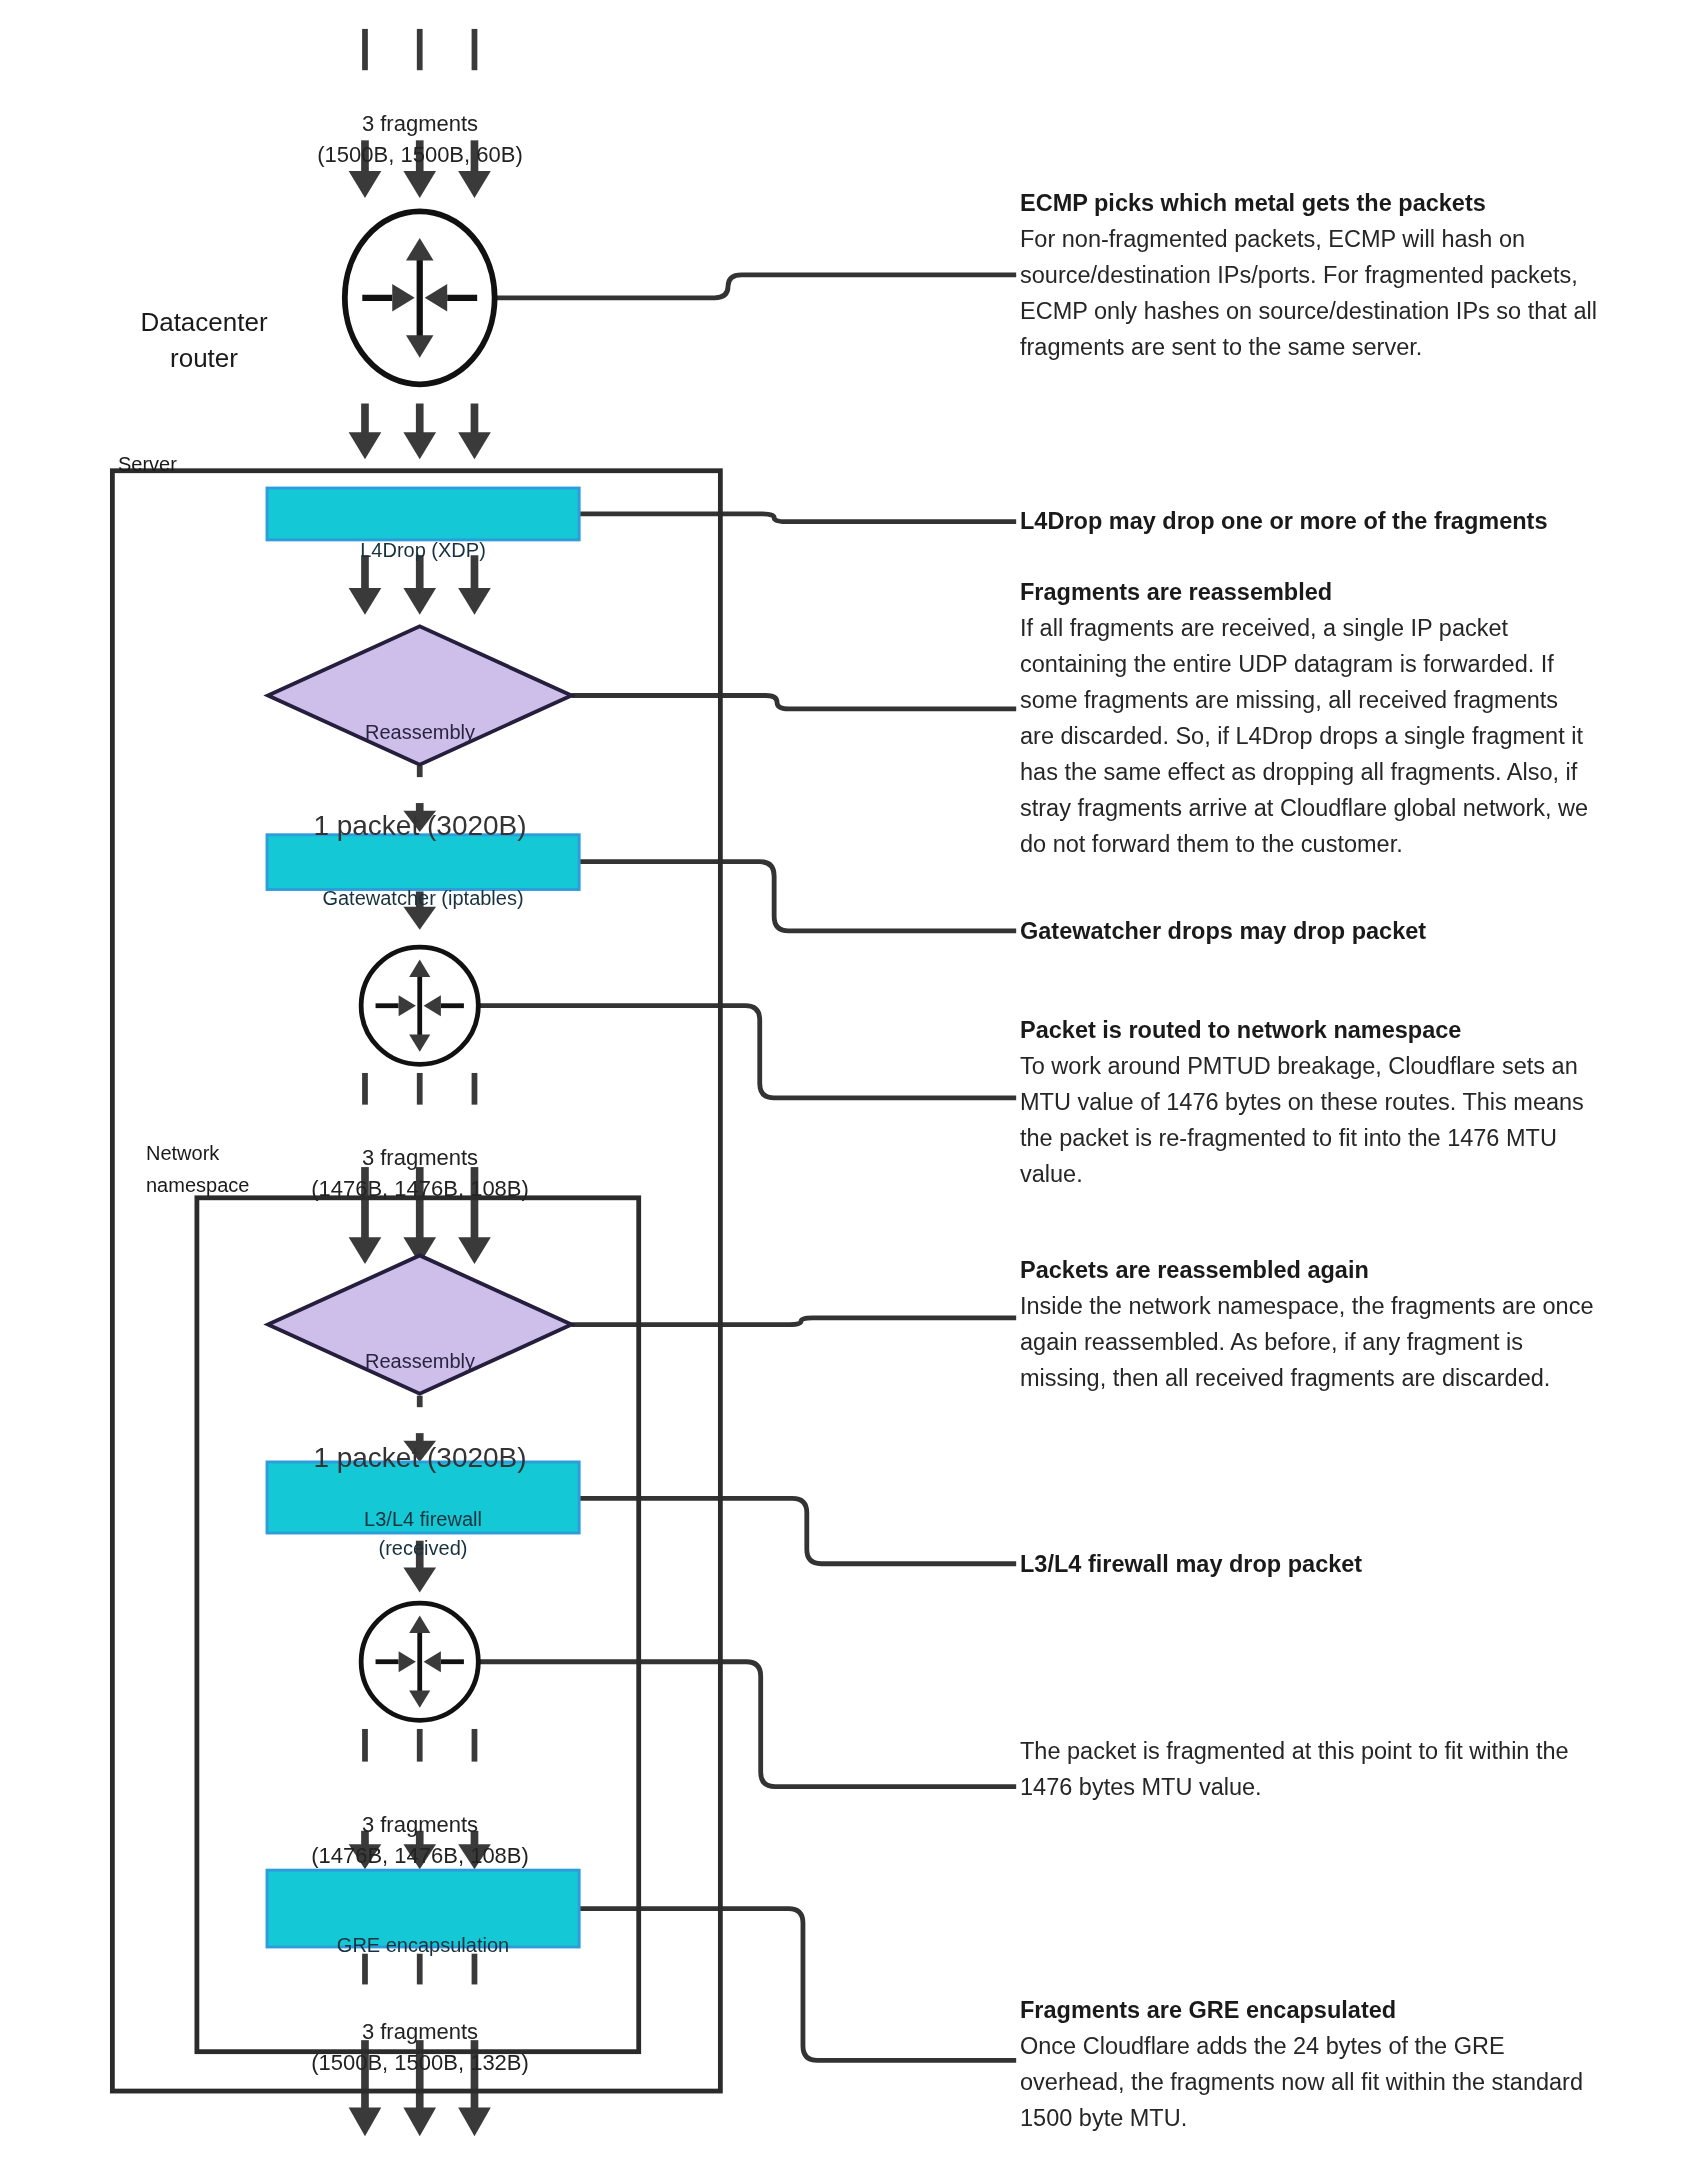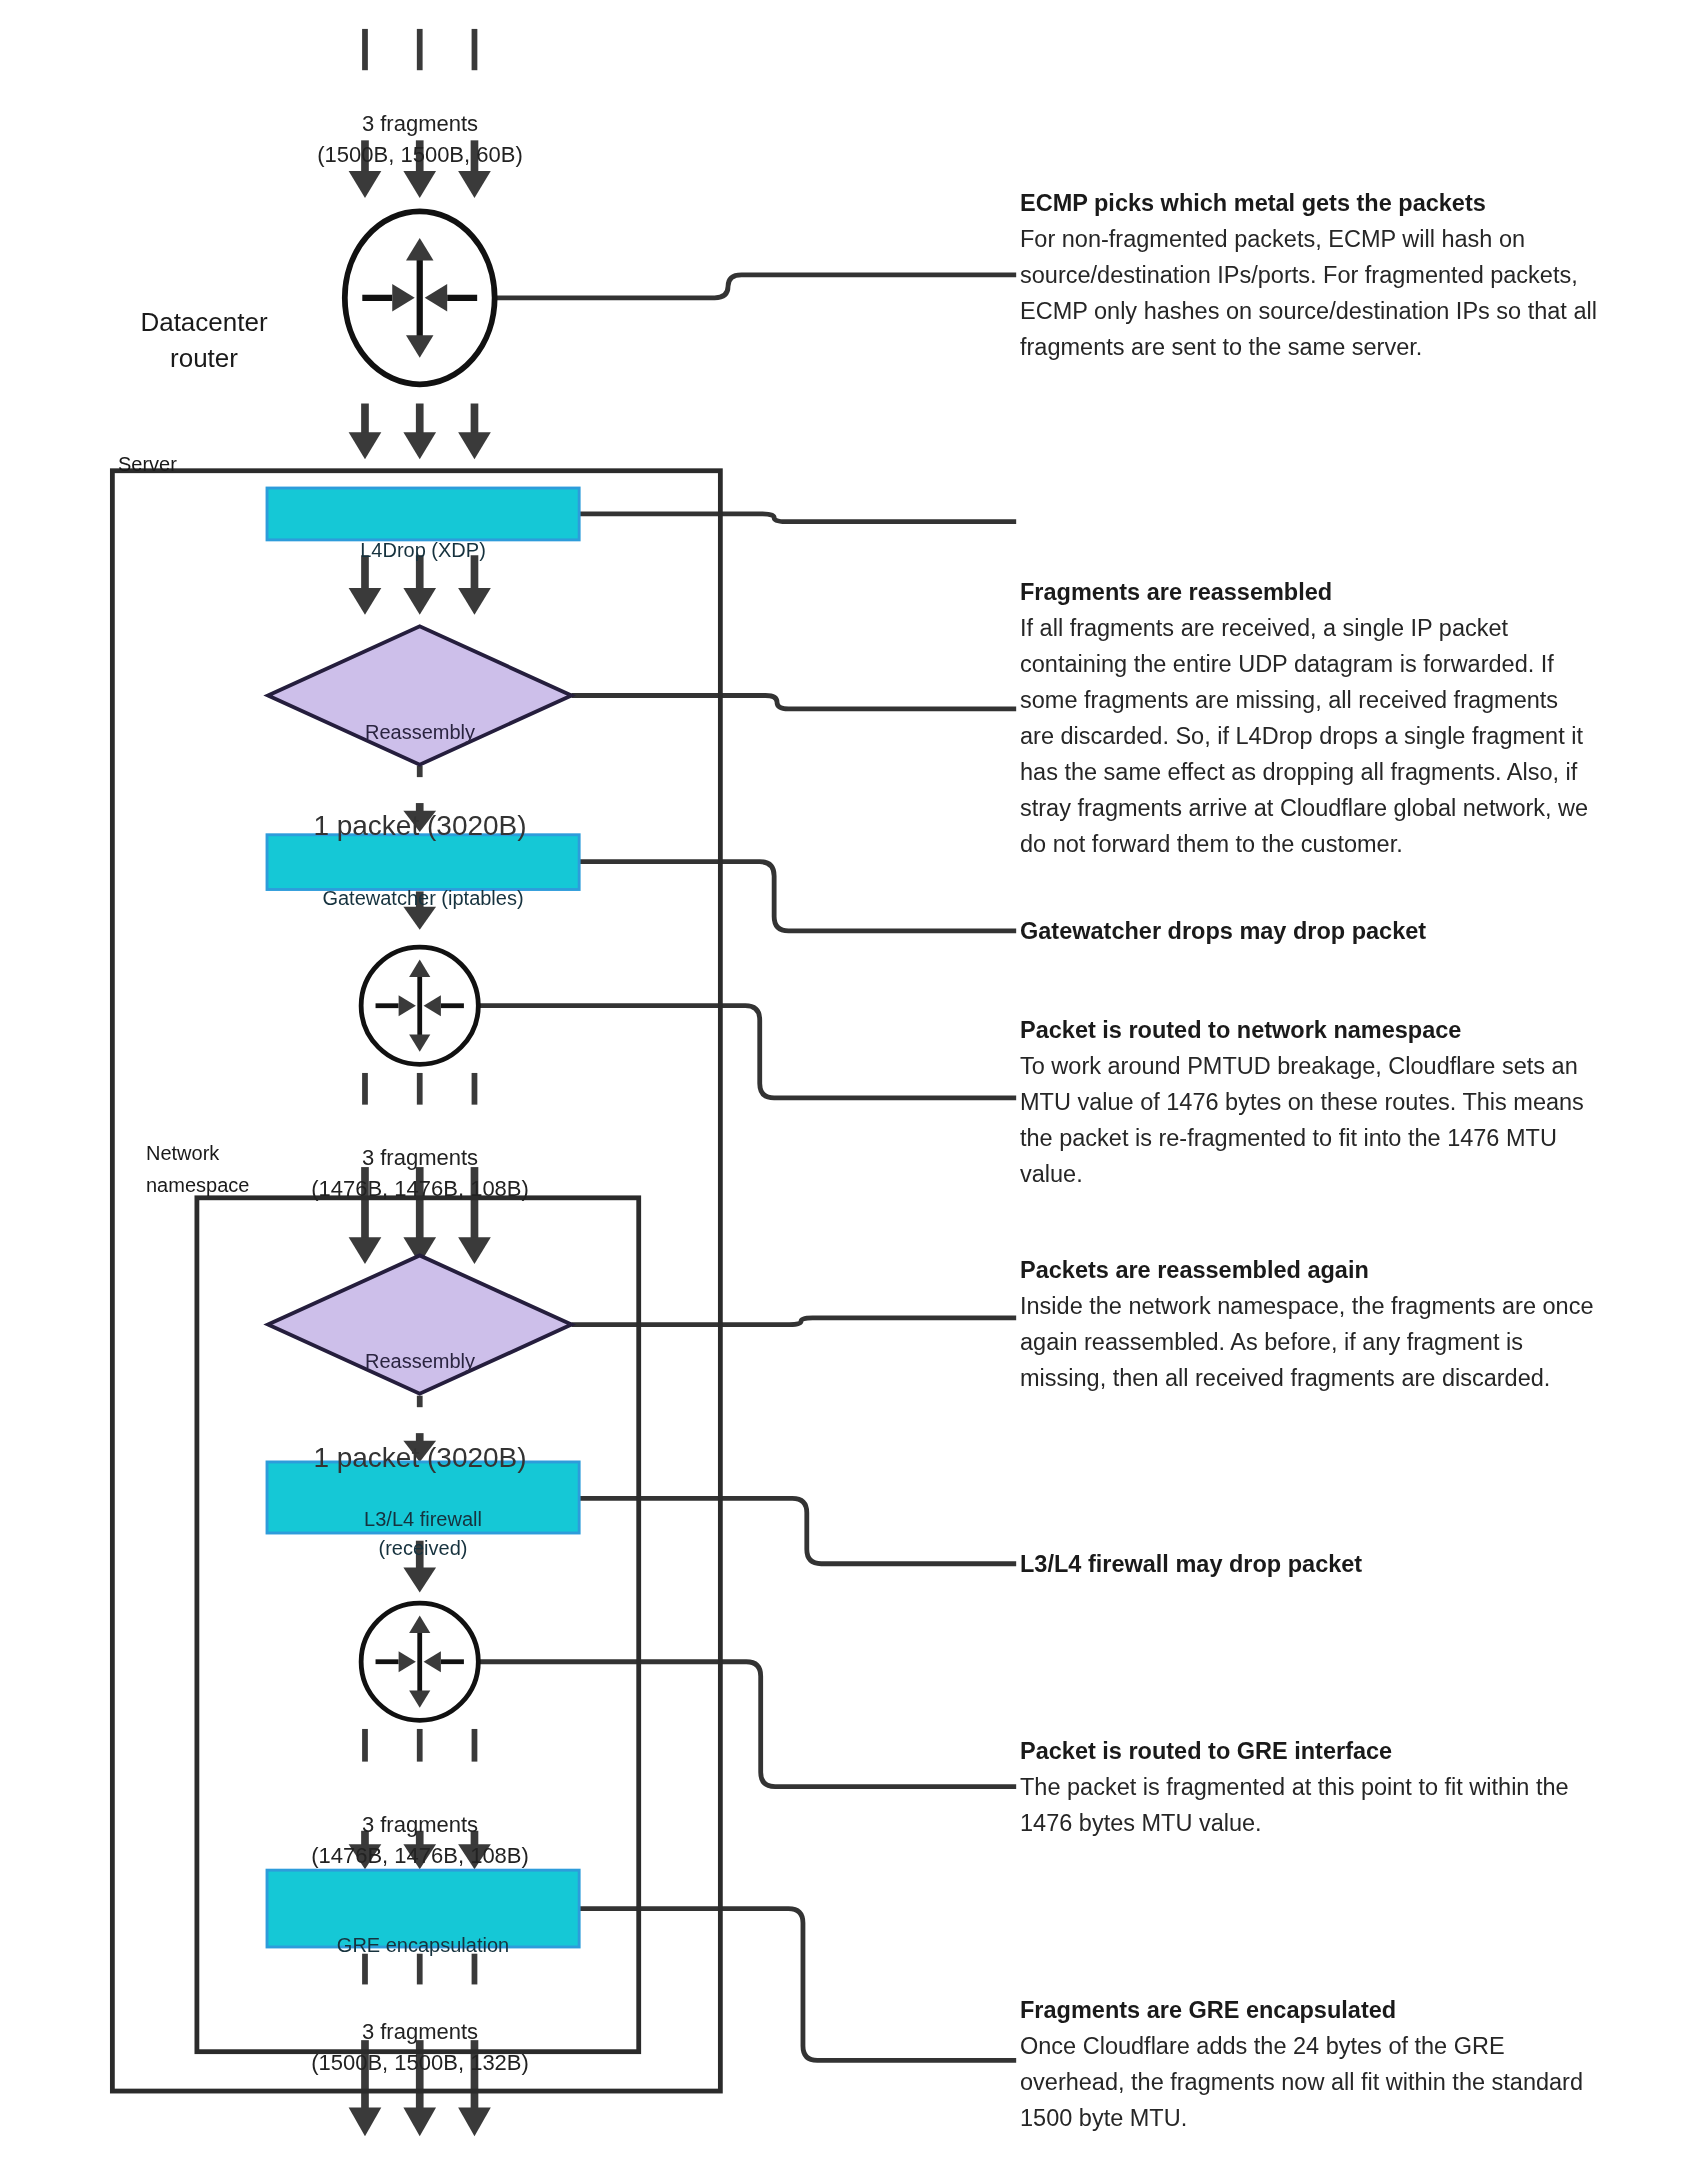--- a/index.html
+++ b/index.html
@@ -245,20 +245,23 @@
   <div class="txt frag center" style="left:420px;top:1996px">3 fragments</div>
   <div class="txt frag center" style="left:420px;top:2027px">(1500B, 1500B, 132B)</div>
 
   <div class="annotation" style="top:185px">
     <div class="ann-heading">ECMP picks which metal gets the packets</div>
     <div class="ann-body">For non-fragmented packets, ECMP will hash on
 source/destination IPs/ports. For fragmented packets,
 ECMP only hashes on source/destination IPs so that all
 fragments are sent to the same server.</div>
   </div>
+  <div class="annotation" style="top:503px">
+    <div class="ann-heading">L4Drop may drop one or more of the fragments</div>
+  </div>
   <div class="annotation" style="top:574px">
     <div class="ann-heading">Fragments are reassembled</div>
     <div class="ann-body">If all fragments are received, a single IP packet
 containing the entire UDP datagram is forwarded. If
 some fragments are missing, all received fragments
 are discarded. So, if L4Drop drops a single fragment it
 has the same effect as dropping all fragments. Also, if
 stray fragments arrive at Cloudflare global network, we
 do not forward them to the customer.</div>
   </div>
@@ -275,21 +278,20 @@
   <div class="annotation" style="top:1252px">
     <div class="ann-heading">Packets are reassembled again</div>
     <div class="ann-body">Inside the network namespace, the fragments are once
 again reassembled. As before, if any fragment is
 missing, then all received fragments are discarded.</div>
   </div>
   <div class="annotation" style="top:1546px">
     <div class="ann-heading">L3/L4 firewall may drop packet</div>
   </div>
   <div class="annotation" style="top:1733px">
-    <div class="ann-heading">Packet is routed to GRE interface</div>
     <div class="ann-body">The packet is fragmented at this point to fit within the
 1476 bytes MTU value.</div>
   </div>
   <div class="annotation" style="top:1992px">
     <div class="ann-heading">Fragments are GRE encapsulated</div>
     <div class="ann-body">Once Cloudflare adds the 24 bytes of the GRE
 overhead, the fragments now all fit within the standard
 1500 byte MTU.</div>
   </div>
 

